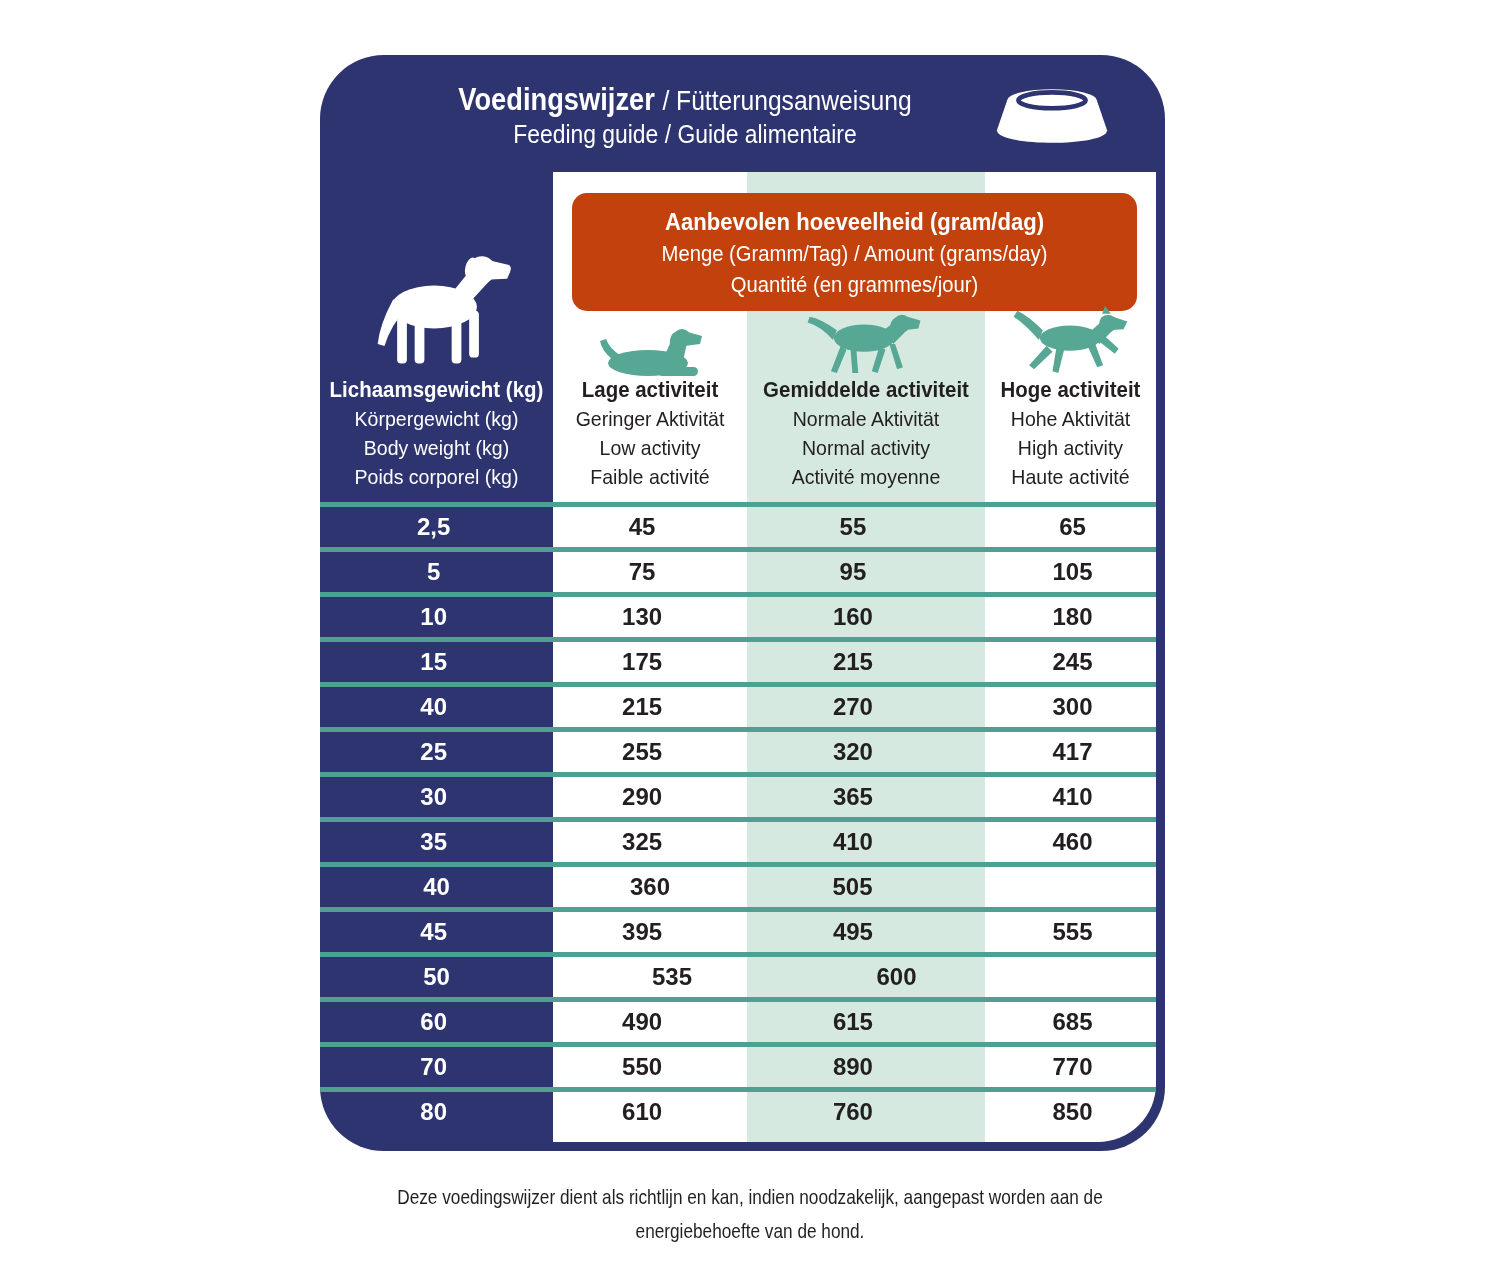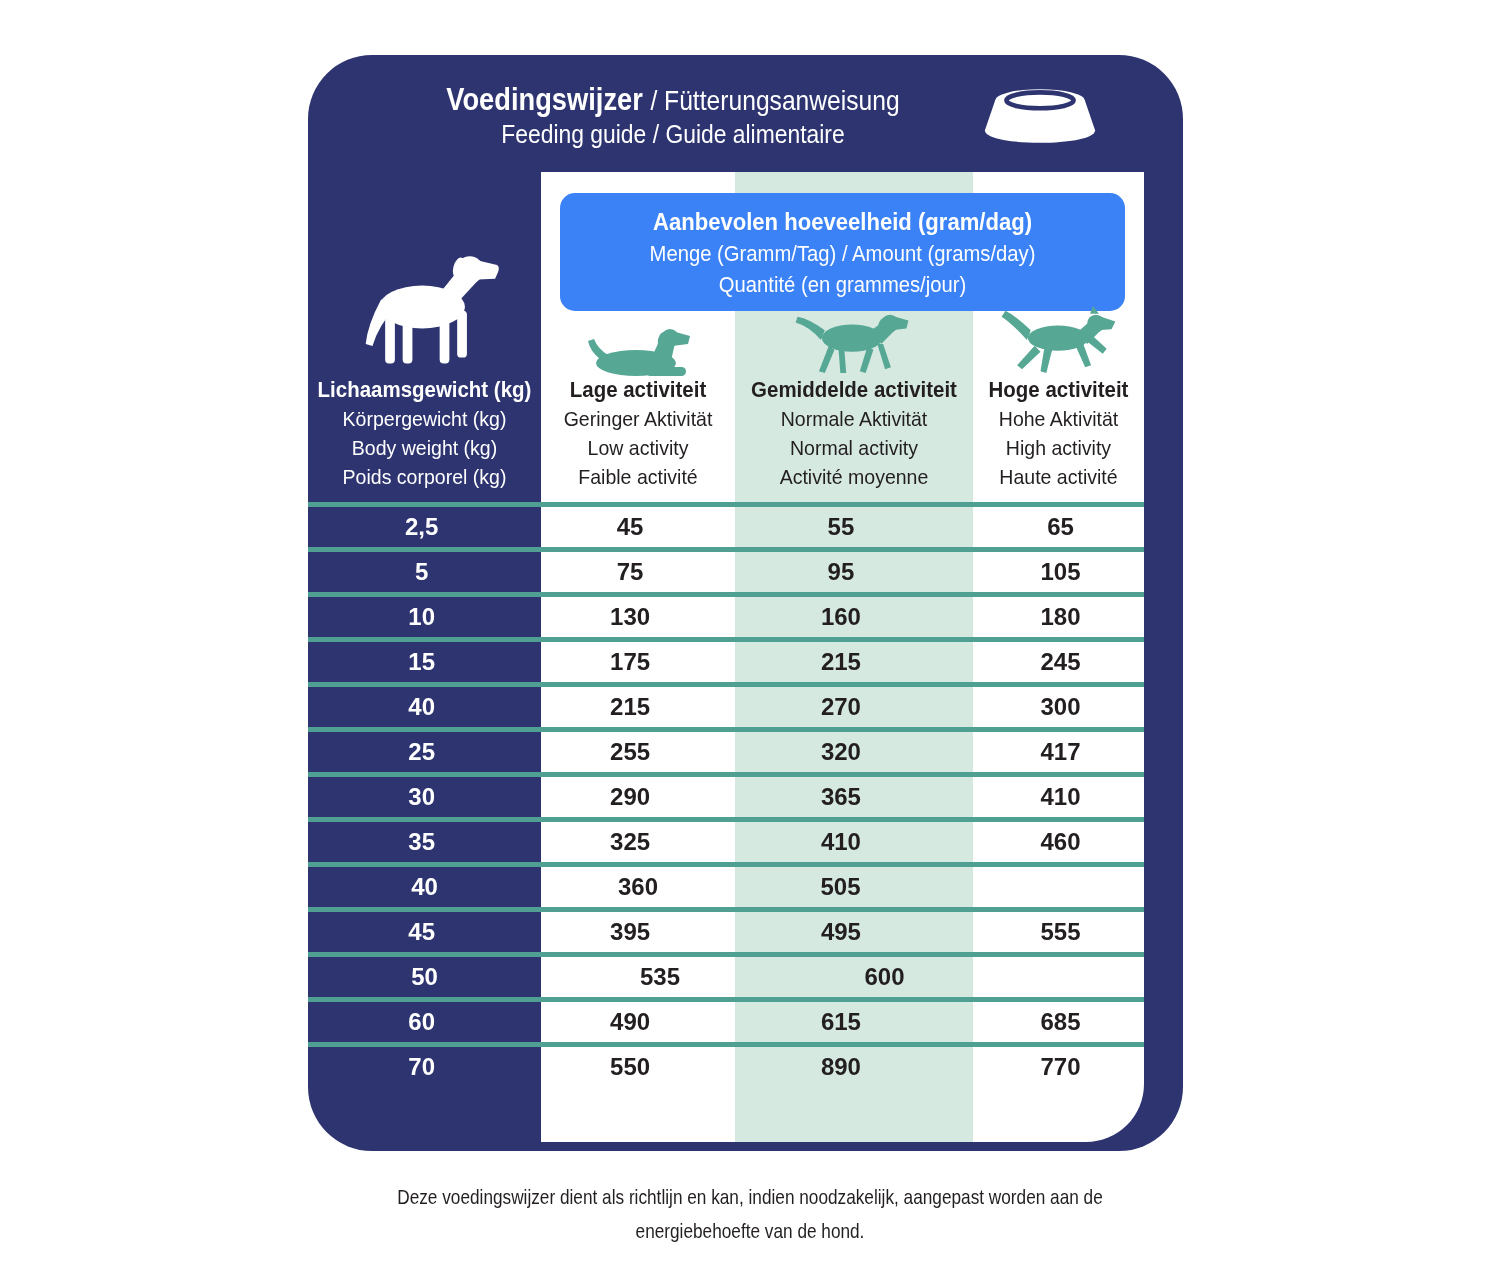--- a/index.html
+++ b/index.html
@@ -1,33 +1,33 @@
 <!DOCTYPE html>
 <html><head>
 <meta charset="utf-8">
 <style>
   html,body{margin:0;padding:0;background:#ffffff;}
   .canvas{position:relative;width:1500px;height:1274px;background:#ffffff;
           font-family:"Liberation Sans", sans-serif;overflow:hidden;color:#231f20;}
-  .panel{position:absolute;left:308px;top:55px;width:845px;height:1096px;
-         background:#2d3470;border-radius:64px;overflow:hidden;padding-left:30px;}
+  .panel{position:absolute;left:320px;top:55px;width:845px;height:1096px;
+         background:#2d3470;border-radius:64px;overflow:hidden;}
   
   .title-block{position:absolute;left:0;top:26px;width:730px;text-align:center;color:#fff;
                transform:scaleX(0.88);transform-origin:50% 0;}
   .title-line1{font-size:31px;line-height:37px;white-space:nowrap;}
   .title-bold{font-weight:bold;}
   .title-rest{font-weight:normal;font-size:28px;}
   .title-line2{font-size:26px;line-height:31px;white-space:nowrap;}
   .bowl{position:absolute;left:676px;top:28px;width:112px;height:72px;}
   
   .backdrop{position:absolute;left:233px;top:117px;width:603px;height:970px;
             background:#ffffff;border-bottom-right-radius:58px;overflow:hidden;}
   .mid-strip{position:absolute;left:194px;top:0;width:238px;height:100%;background:#d5e9e1;}
   
-  .tealbox{position:absolute;left:252px;top:138px;width:565px;height:118px;background:#3b82f6;
+  .tealbox{position:absolute;left:252px;top:138px;width:565px;height:118px;background:#c2410c;
            border-radius:15px;color:#ffffff;text-align:center;}
   .tealbox-inner{padding-top:13px;transform:scaleX(0.92);transform-origin:50% 0;}
   .tealbox-l1{font-size:24px;font-weight:bold;line-height:32px;white-space:nowrap;}
   .tealbox-l2{font-size:22px;line-height:31px;white-space:nowrap;}
   
   .dog-standing{position:absolute;left:46px;top:190px;width:146px;height:122px;}
   .dog-lying{position:absolute;left:280px;top:270px;width:104px;height:52px;}
   .dog-walking{position:absolute;left:486px;top:252px;width:118px;height:70px;}
   .dog-running{position:absolute;left:690px;top:250px;width:120px;height:72px;}
   
@@ -239,20 +239,26 @@
           <div class="cell low">490</div>
           <div class="cell normal">615</div>
           <div class="cell high">685</div>
         </div>
         <div class="row">
           <div class="cell weight">70</div>
           <div class="cell low">550</div>
           <div class="cell normal">890</div>
           <div class="cell high">770</div>
         </div>
+        <div class="row">
+          <div class="cell weight">80</div>
+          <div class="cell low">610</div>
+          <div class="cell normal">760</div>
+          <div class="cell high">850</div>
+        </div>
       </div>
   </div>
 
   <div class="footer">
     <div>Deze voedingswijzer dient als richtlijn en kan, indien noodzakelijk, aangepast worden aan de</div>
     <div>energiebehoefte van de hond.</div>
   </div>
 </div>
 
 </body></html>

